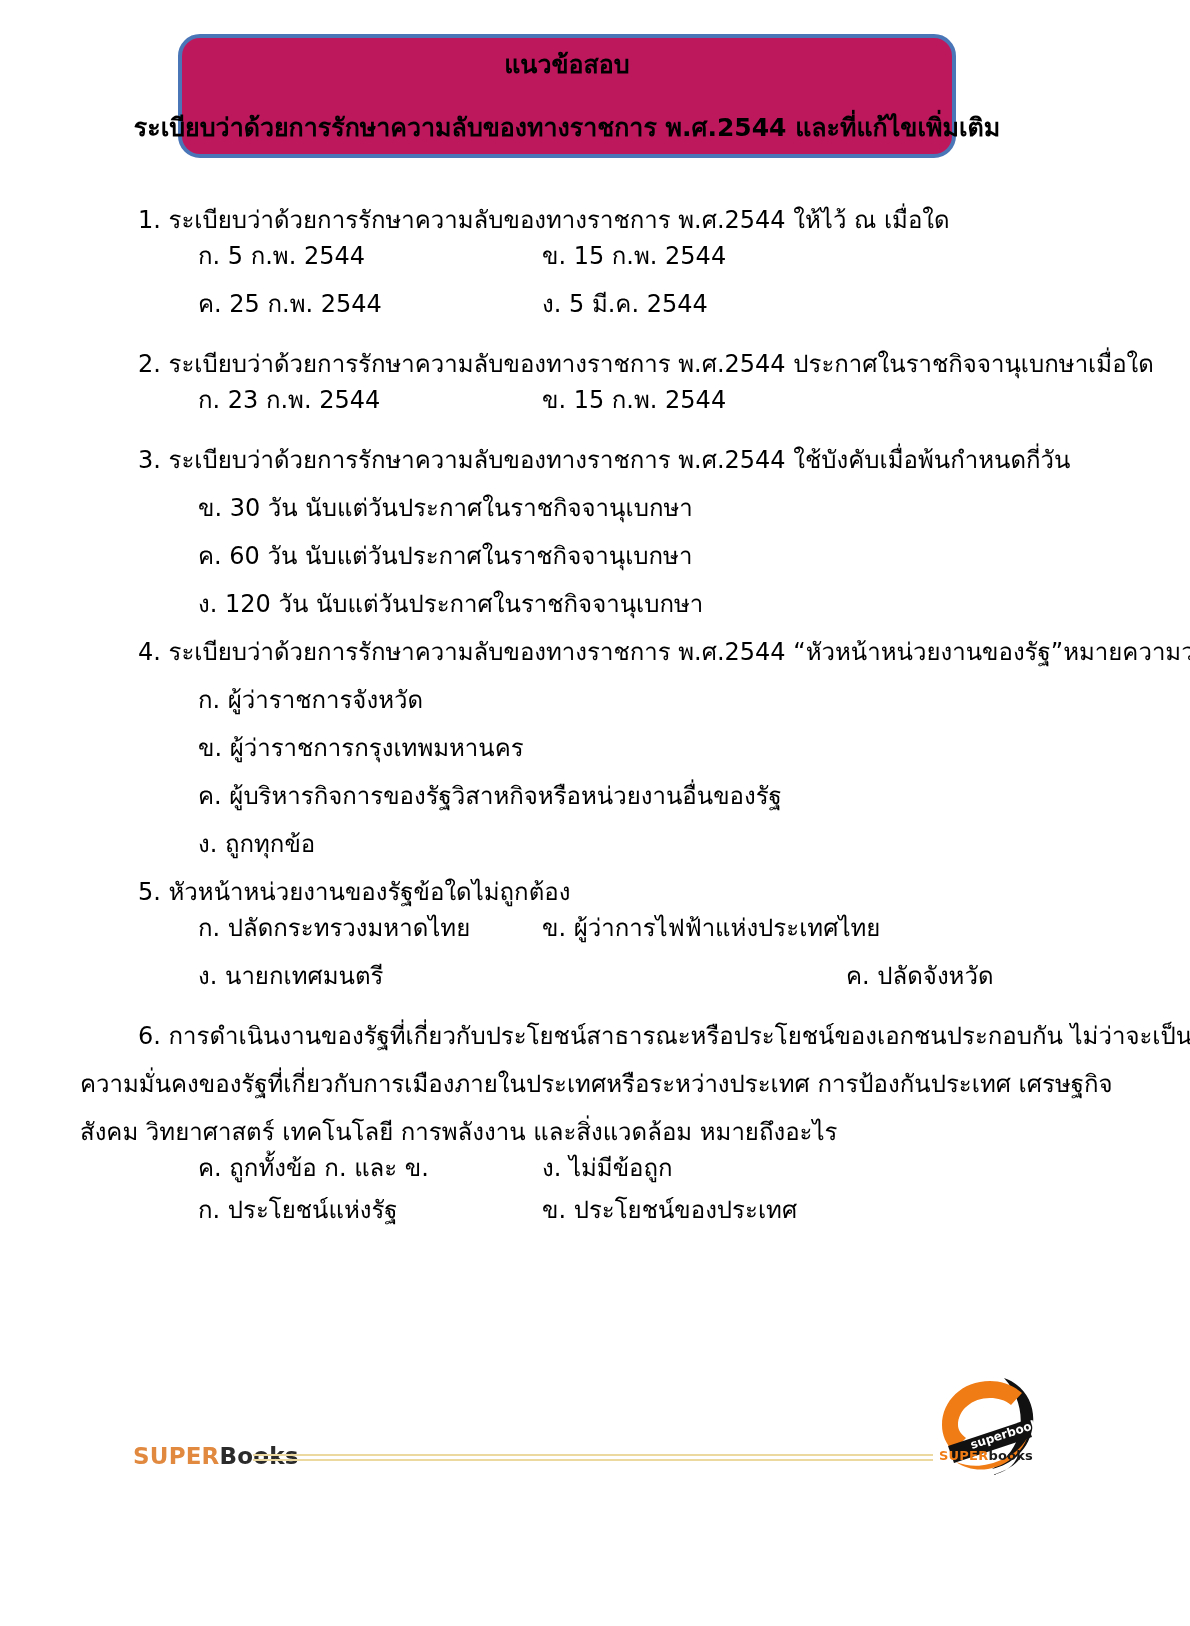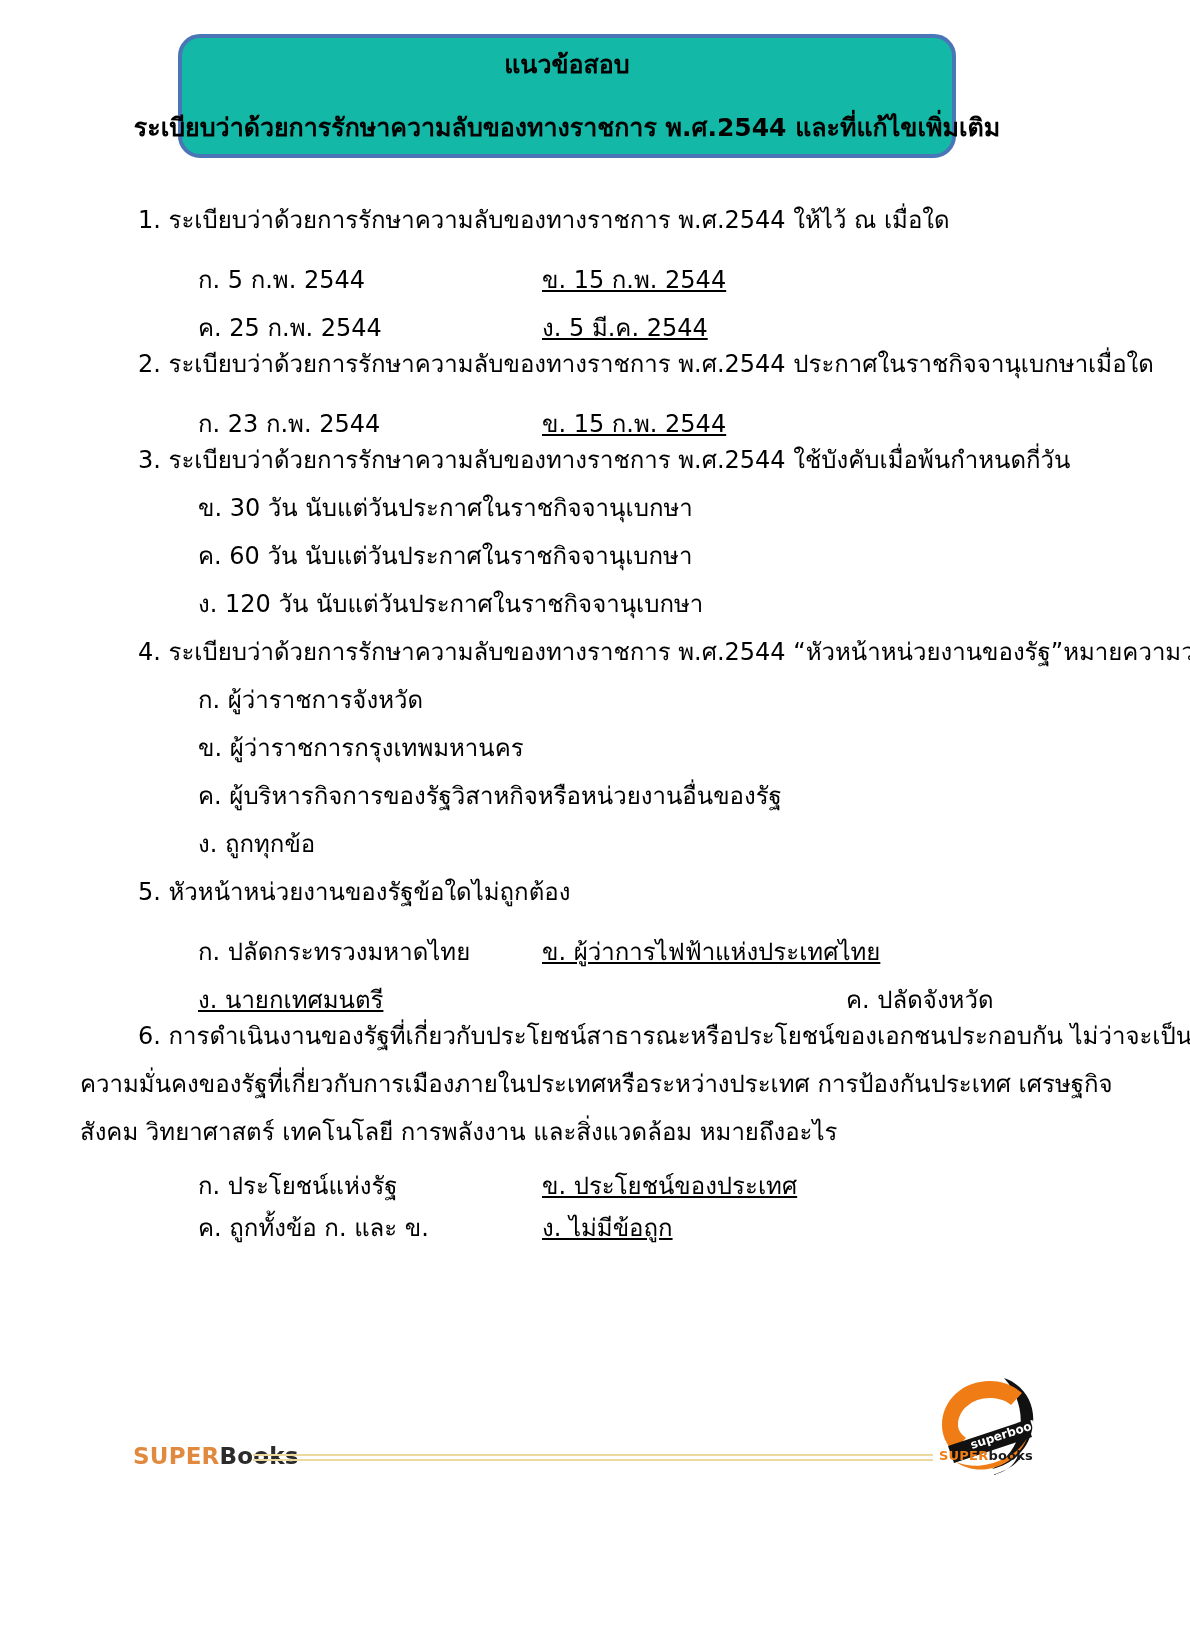--- a/index.html
+++ b/index.html
@@ -31,21 +31,21 @@
     top: 34px;
     width: 778px;
     height: 124px;
     border: 4px solid #4a76b8;
     border-radius: 22px;
     box-sizing: border-box;
     display: flex;
     flex-direction: column;
     align-items: center;
     justify-content: center;
-    background: #14b8a6;
+    background: #be185d;
   }
   .title-line1 {
     font-size: 25px;
     font-weight: bold;
     line-height: 1.5;
     letter-spacing: 0px;
     text-align: center;
   }
   .title-line2 {
     font-size: 25px;
@@ -85,35 +85,34 @@
     height: 48px;
     display: flex;
     align-items: center;
     white-space: nowrap;
   }
 
   
   .choice-row {
     height: 48px;
     display: flex;
-    align-items: flex-end;
+    align-items: flex-start;
     padding-left: 198px;
   }
   .choice-col {
     font-size: 24px;
     line-height: 1.0;
     white-space: nowrap;
   }
   .choice-col.first {
     width: 344px;
     flex: 0 0 344px;
   }
   .choice-col.second {
     flex: 1 1 auto;
-    text-decoration: underline;
   }
 
   
   .choice-single {
     height: 48px;
     display: flex;
     align-items: center;
     padding-left: 198px;
     font-size: 24px;
     line-height: 1.0;
@@ -243,26 +242,26 @@
         <div class="choice-col second">ง. นายกเทศมนตรี</div>
         <div class="choice-col first">ค. ปลัดจังหวัด</div>
       </div>
     </div>
 
     <div class="question-block">
       <div class="q-stem">6. การดำเนินงานของรัฐที่เกี่ยวกับประโยชน์สาธารณะหรือประโยชน์ของเอกชนประกอบกัน ไม่ว่าจะเป็นเรื่อง</div>
       <div class="q-stem-cont">ความมั่นคงของรัฐที่เกี่ยวกับการเมืองภายในประเทศหรือระหว่างประเทศ การป้องกันประเทศ เศรษฐกิจ</div>
       <div class="q-stem-cont">สังคม วิทยาศาสตร์ เทคโนโลยี การพลังงาน และสิ่งแวดล้อม หมายถึงอะไร</div>
       <div class="choice-row tight">
+        <div class="choice-col first">ค. ถูกทั้งข้อ ก. และ ข.</div>
+        <div class="choice-col second">ง. ไม่มีข้อถูก</div>
+      </div>
+      <div class="choice-row tight">
         <div class="choice-col first">ก. ประโยชน์แห่งรัฐ</div>
         <div class="choice-col second">ข. ประโยชน์ของประเทศ</div>
-      </div>
-      <div class="choice-row tight">
-        <div class="choice-col first">ค. ถูกทั้งข้อ ก. และ ข.</div>
-        <div class="choice-col second">ง. ไม่มีข้อถูก</div>
       </div>
     </div>
 
   </div>
 
   <div class="footer"></div>
 
   <div class="footer-brand"><span class="sup">SUPER</span><span class="bks">Books</span></div>
 
   <div class="footer-rule">

